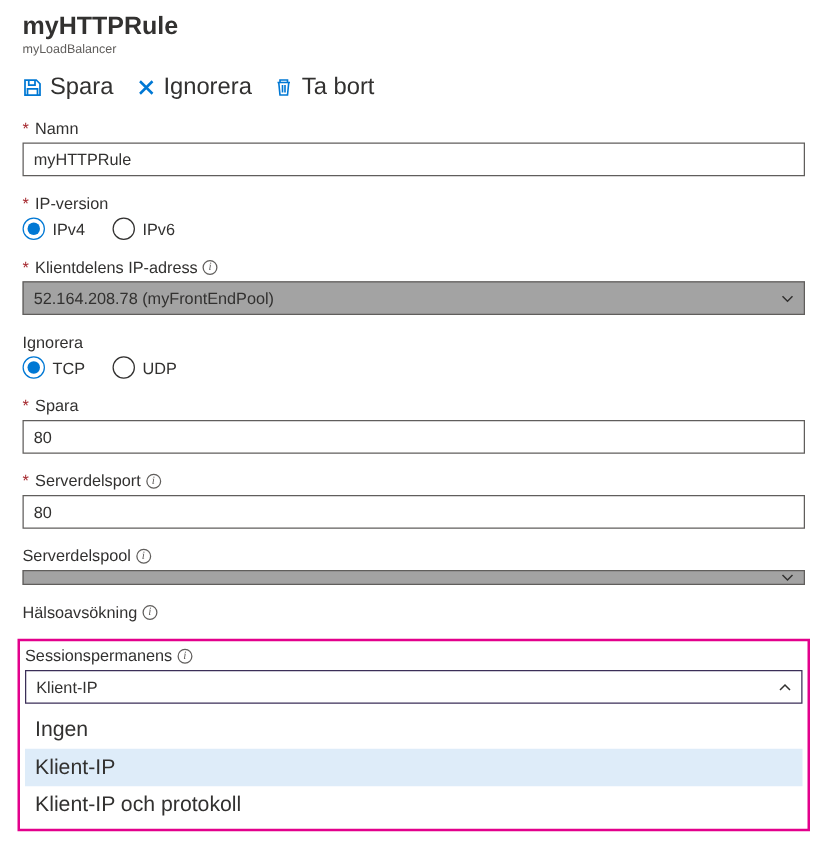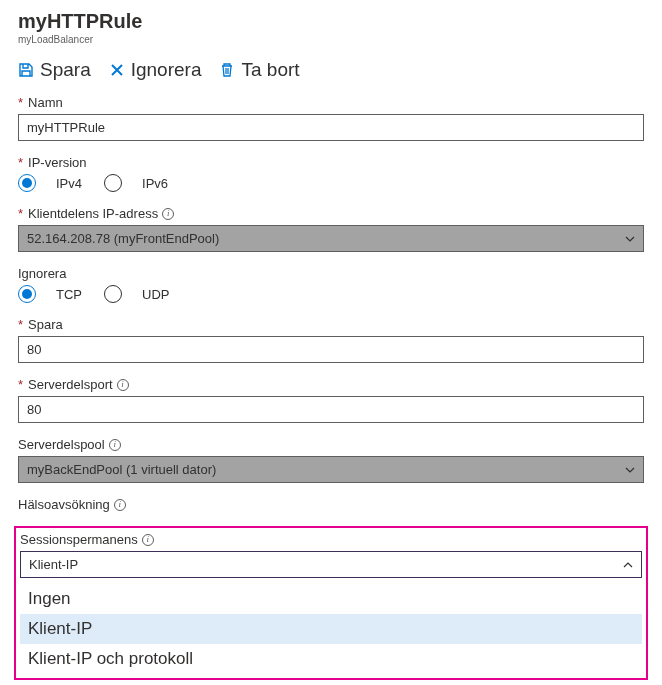--- a/index.html
+++ b/index.html
@@ -79,21 +79,21 @@
       color: #323130;
     }
     .radio-row {
       display: flex;
       gap: 22px;
       margin-top: 4px;
     }
     .radio-opt {
       display: inline-flex;
       align-items: center;
-      gap: 20px;
+      gap: 6px;
       cursor: pointer;
     }
     .radio {
       width: 18px; height: 18px;
       border: 1px solid #323130;
       border-radius: 50%;
       display: inline-flex;
       align-items: center;
       justify-content: center;
     }
@@ -252,21 +252,20 @@
     </div>
     <input class="text-input" type="text" value="80" style="">
   </div>
 
   <div class="field">
     <div class="label">
       <span>Serverdelspool</span>
       <span class="info-icon">i</span>
     </div>
     <div class="select-wrap">
-      <span>myBackEndPool (1 virtuell dator)</span>
       <span class="chevron">
           <svg viewBox="0 0 10 10">
             <path fill="none" stroke="#323130" stroke-width="1.2" d="M1 3l4 4 4-4"></path>
           </svg>
         </span>
     </div>
   </div>
 
   <div class="field">
     <div class="label">

